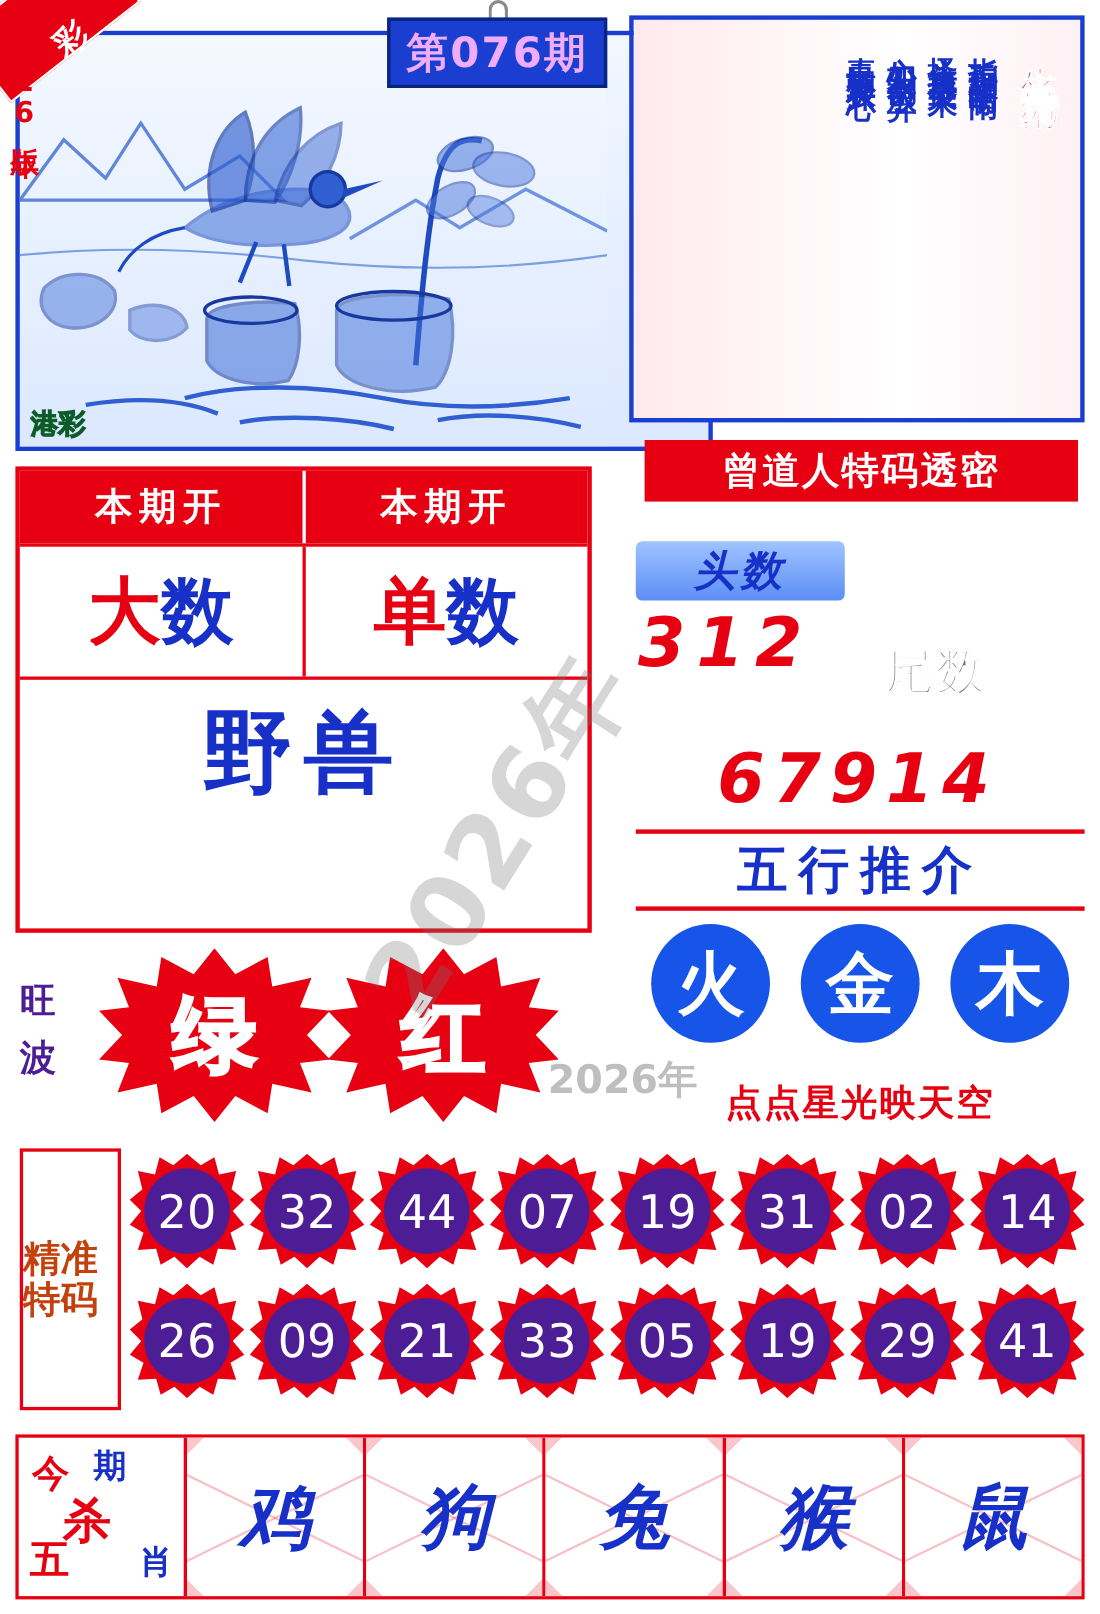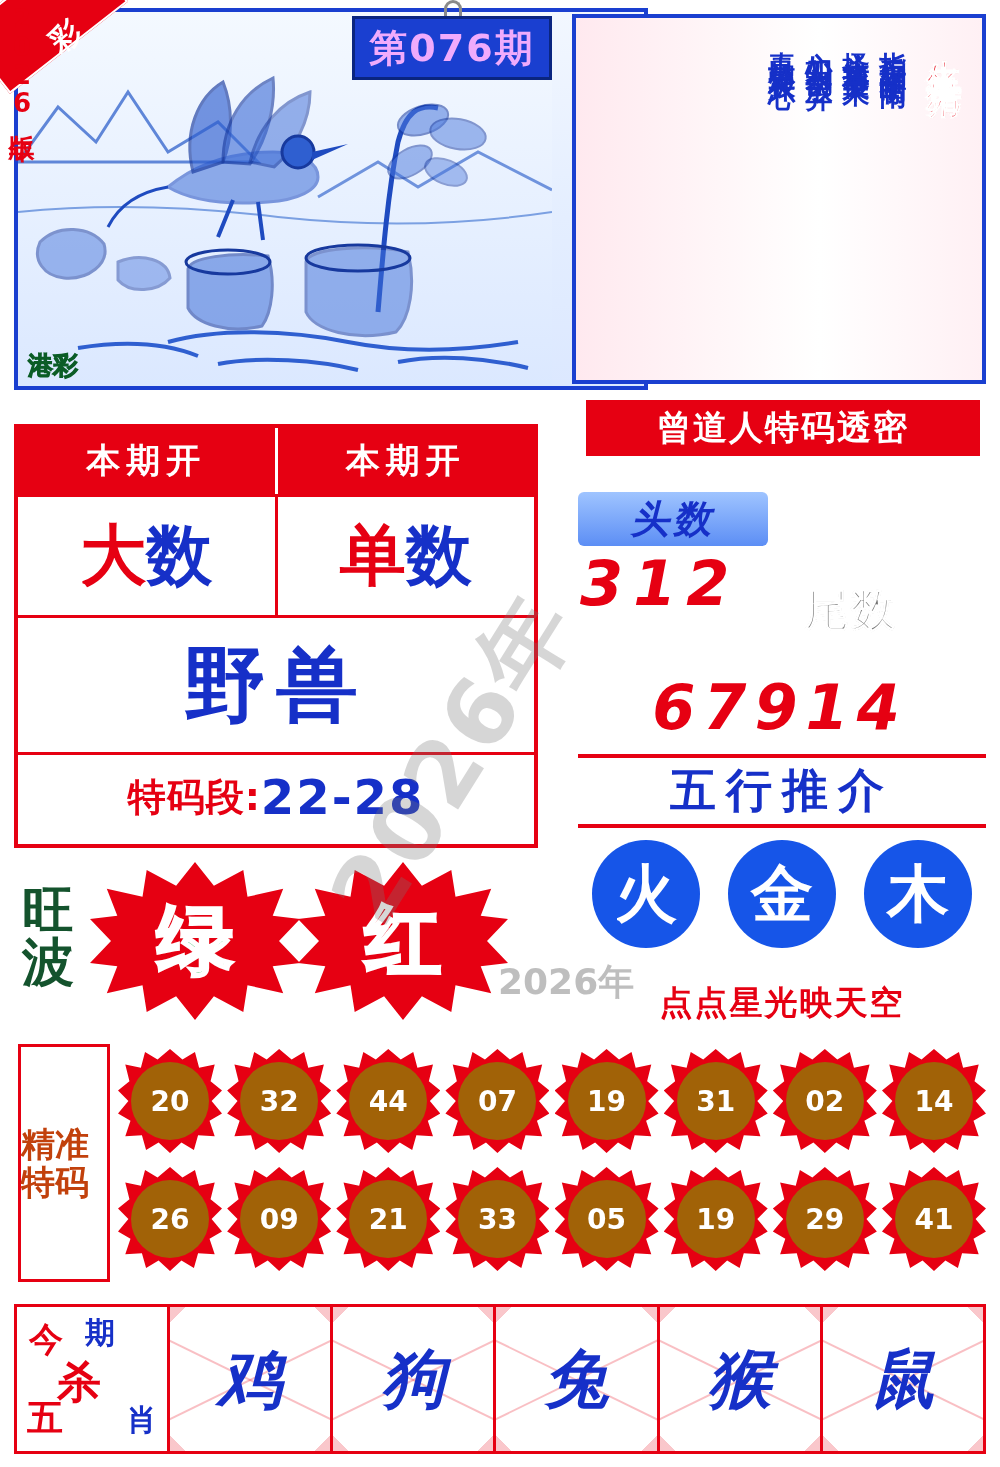--- a/index.html
+++ b/index.html
@@ -1,20 +1,20 @@
 <!DOCTYPE html>
 <html><head>
 <meta charset="utf-8">
 <style>
   html,body{margin:0;padding:0;background:#fff;}
   body{width:1000px;height:1467px;position:relative;font-family:"DejaVu Sans","Liberation Sans",sans-serif;overflow:hidden;}
   .abs{position:absolute;box-sizing:border-box;}
 
   
-  #pic-frame{left:14px;top:8px;width:634px;height:382px;border:4px solid #1a3fd0;background:linear-gradient(180deg,#f2f7ff 0%,#e4eeff 55%,#dce8ff 100%);overflow:hidden;}
+  #pic-frame{left:14px;top:28px;width:634px;height:382px;border:4px solid #1a3fd0;background:linear-gradient(180deg,#f2f7ff 0%,#e4eeff 55%,#dce8ff 100%);overflow:hidden;}
   #pic-inner{position:absolute;inset:0;}
   #pic-label{position:absolute;left:10px;bottom:4px;color:#1a8f3c;font-weight:bold;font-size:25px;-webkit-text-stroke:1px #0b5c26;font-family:"DejaVu Sans","Liberation Sans",sans-serif;}
 
   
   #ribbon{left:-30px;top:-22px;width:150px;height:78px;background:#e60012;transform:rotate(-38deg);border:2px solid #fff;}
   #ribbon-txt{left:6px;top:-4px;width:120px;height:80px;transform:rotate(-38deg);color:#fff;font-weight:bold;font-size:30px;letter-spacing:2px;text-align:center;line-height:80px;}
   #year-vert{left:6px;top:4px;width:34px;height:150px;color:#e60012;font-weight:bold;font-size:26px;writing-mode:vertical-rl;text-orientation:upright;letter-spacing:-2px;}
 
   
   #issue-tag{left:352px;top:16px;width:200px;height:64px;background:#1a3fd0;border:3px solid #0a2580;display:flex;align-items:center;justify-content:center;color:#f0abfc;font-size:38px;font-weight:bold;letter-spacing:2px;}
@@ -41,21 +41,21 @@
   .c-red{color:#e60012;}
   .c-blue{color:#1630c8;}
   #row3{height:134px;border-top:3px solid #e60012;align-items:center;justify-content:center;}
   #row3 .big{width:100%;text-align:center;font-size:82px;font-weight:bold;color:#1630c8;letter-spacing:10px;line-height:130px;}
   #row4{height:84px;border-top:3px solid #e60012;align-items:center;justify-content:center;}
   #row4 .lbl{font-size:38px;font-weight:bold;color:#e60012;letter-spacing:1px;}
   #row4 .val{font-size:48px;font-weight:bold;color:#1630c8;letter-spacing:2px;}
 
   
   #wangbo{left:14px;top:862px;width:540px;height:160px;}
-  #wb-label{position:absolute;left:4px;top:22px;width:60px;font-size:52px;font-weight:bold;color:#14532d;line-height:52px;text-align:center;}
+  #wb-label{position:absolute;left:4px;top:22px;width:60px;font-size:33px;font-weight:bold;color:#4c1d95;line-height:52px;text-align:left;}
   .burst{position:absolute;width:210px;height:158px;}
   .burst .star{position:absolute;inset:0;background:#e60012;clip-path:polygon(50% 0%,59% 15%,73% 5%,75% 22%,92% 17%,87% 34%,100% 36%,90% 50%,100% 64%,87% 66%,92% 83%,75% 78%,73% 95%,59% 85%,50% 100%,41% 85%,27% 95%,25% 78%,8% 83%,13% 66%,0% 64%,10% 50%,0% 36%,13% 34%,8% 17%,25% 22%,27% 5%,41% 15%);}
   .burst .ch{position:absolute;inset:0;display:flex;align-items:center;justify-content:center;font-size:76px;font-weight:bold;-webkit-text-stroke:3px #fff;}
   #burst1{left:76px;top:0;}
   #burst2{left:284px;top:0;}
   .g-green{color:#00a23c;}
   .g-red{color:#e60012;}
 
   
   #ts-tag{left:578px;top:492px;width:190px;height:54px;background:linear-gradient(180deg,#9fc4ff,#5c8ef5);border-radius:6px;}
@@ -75,21 +75,21 @@
   #wm2{left:498px;top:958px;color:rgba(110,110,110,.45);font-size:36px;font-weight:bold;}
 
   
   #nums-wrap{left:14px;top:1036px;width:972px;height:252px;}
   #nums-label{position:absolute;left:4px;top:8px;width:86px;height:232px;border:3px solid #e60012;display:flex;flex-direction:column;align-items:center;justify-content:center;color:#c2410c;font-size:34px;font-weight:bold;line-height:1.12;}
   .num-row{position:absolute;left:104px;width:868px;height:110px;display:flex;justify-content:space-between;align-items:center;}
   #num-row1{top:10px;}
   #num-row2{top:128px;}
   .ball{position:relative;width:104px;height:104px;}
   .ball .burstbg{position:absolute;inset:0;background:#e60012;clip-path:polygon(50% 0%,62% 10%,74% 3%,78% 18%,93% 15%,89% 31%,100% 40%,90% 50%,100% 62%,88% 69%,93% 84%,77% 83%,73% 97%,61% 90%,50% 100%,39% 90%,27% 97%,23% 83%,7% 84%,12% 69%,0% 62%,10% 50%,0% 40%,11% 31%,7% 15%,22% 18%,26% 3%,38% 10%);}
-  .ball .inner{position:absolute;left:13px;top:13px;width:78px;height:78px;border-radius:50%;background:#a16207;display:flex;align-items:center;justify-content:center;color:#fff;font-size:28px;font-weight:bold;}
+  .ball .inner{position:absolute;left:13px;top:13px;width:78px;height:78px;border-radius:50%;background:#4c1d95;display:flex;align-items:center;justify-content:center;color:#fff;font-size:42px;font-weight:normal;}
 
   
   #zodiac{left:14px;top:1304px;width:972px;height:150px;border:3px solid #e60012;display:flex;background:#fff;}
   #z-label{width:150px;border-right:3px solid #e60012;position:relative;}
   #z-label .a{position:absolute;left:12px;top:10px;font-size:34px;font-weight:bold;color:#e60012;}
   #z-label .b{position:absolute;left:68px;top:6px;font-size:30px;font-weight:bold;color:#1630c8;}
   #z-label .c{position:absolute;left:10px;bottom:8px;font-size:36px;font-weight:bold;color:#e60012;}
   #z-label .d{position:absolute;right:10px;bottom:10px;font-size:30px;font-weight:bold;color:#1630c8;}
   #z-label .mid{position:absolute;left:40px;top:46px;font-size:44px;font-weight:bold;color:#e60012;}
   .z-cell{flex:1;border-right:3px solid #e60012;position:relative;display:flex;align-items:center;justify-content:center;overflow:hidden;background:
@@ -186,24 +186,20 @@
         <span class="c-blue">数</span>
     </div>
     <div class="bcell">
       <span class="c-red">单</span>
         <span class="c-blue">数</span>
     </div>
   </div>
   <div class="trow" id="row3">
     <div class="big">野兽</div>
   </div>
-  <div class="trow" id="row4">
-    <span class="lbl">特码段:</span>
-    <span class="val">22-28</span>
-  </div>
 </div>
 
 <div class="abs" id="wangbo">
   <div id="wb-label">旺波</div>
   <div class="burst" id="burst1">
     <div class="star"></div>
     <div class="ch g-green">绿</div>
   </div>
   <div class="burst" id="burst2">
     <div class="star"></div>

